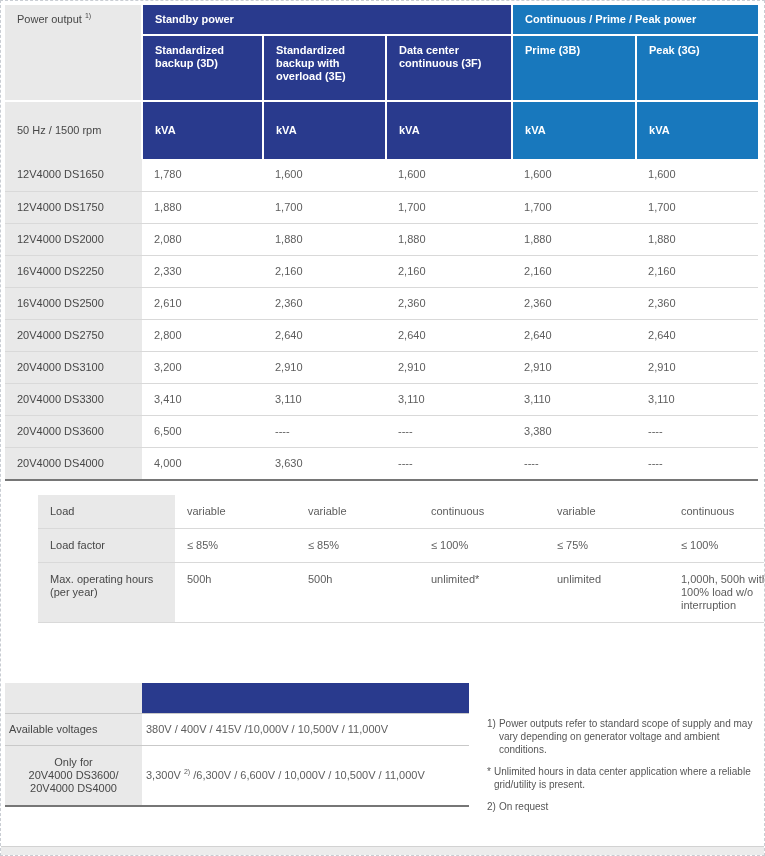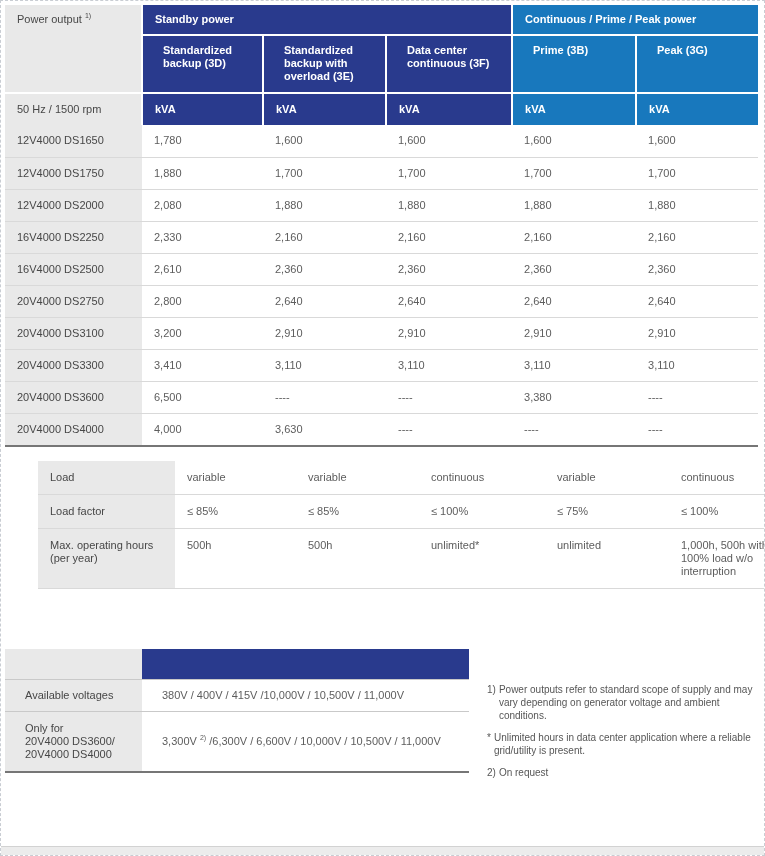--- a/index.html
+++ b/index.html
@@ -30,38 +30,38 @@
   .val  { color:#5d5d5d; background:#ffffff; }
 
   .dark  { background:#293a8d; color:#ffffff; font-weight:700; }
   .light { background:#1878bd; color:#ffffff; font-weight:700; }
   .sep-l { border-left:2px solid #ffffff; }
   .sep-t { border-top:2px solid #ffffff; }
 
   tr.hdr1 td { padding:8px 12px; height:30px; }
   td.corner  { vertical-align:top; padding-top:10px; }
   td.corner sup, .val sup { font-size:7px; line-height:0; }
-  tr.hdr2 td { height:58px; padding:8px 20px;margin-top:12px; }
-  tr.unitrow td { height:31px; padding:9px 12px; }
+  tr.hdr2 td { height:66px; padding:8px 12px;margin-top:12px; }
+  tr.unitrow td { height:31px; padding:22px 12px; }
 
   tr.drow td { border-bottom:1px solid #d9d9d9; height:32px; }
   tr.drow.last td { border-bottom:2px solid #767676; }
 
   .spec { margin-top:14px;margin-left:33px; }
   tr.srow td { border-bottom:1px solid #d9d9d9; padding:10px 12px; }
   tr.srow.last td { border-bottom:2px solid #767676; }
 
   .bottom-block { display:flex; align-items:flex-start; margin-top:60px; }
   .volt { width:464px; }
   .volt col.v0 { width:137px; } .volt col.v1 { width:327px; }
   tr.barrow td { height:31px; padding:0; border-bottom:1px solid #c9c9c9; }
   td.bar { background:#293a8d; }
-  tr.vrow td { border-bottom:1px solid #c9c9c9; padding:9px 20px; font-size:11px; line-height:13px;margin-left:44px; }
+  tr.vrow td { border-bottom:1px solid #c9c9c9; padding:9px 4px; font-size:11px; line-height:13px;margin-left:44px; }
   tr.vrow.last td { border-bottom:2px solid #767676; height:60px; }
-  .pre-line { white-space:pre-line; }
+  .pre-line { white-space:pre-line;text-align:center; }
 
   .footnotes { width:276px; margin-left:18px; margin-top:34px; color:#565656; }
   .fn { display:flex; margin-bottom:9px; font-size:10px; line-height:13px; }
   .fn-marker { flex:0 0 auto; margin-right:3px; }
   .fn-text { flex:1 1 auto; }
 
   .bottom-strip {
     position:absolute; left:0; right:0; bottom:0; height:9px;
     background:#ececec; border-top:1px solid #d2d2d2;
   }

